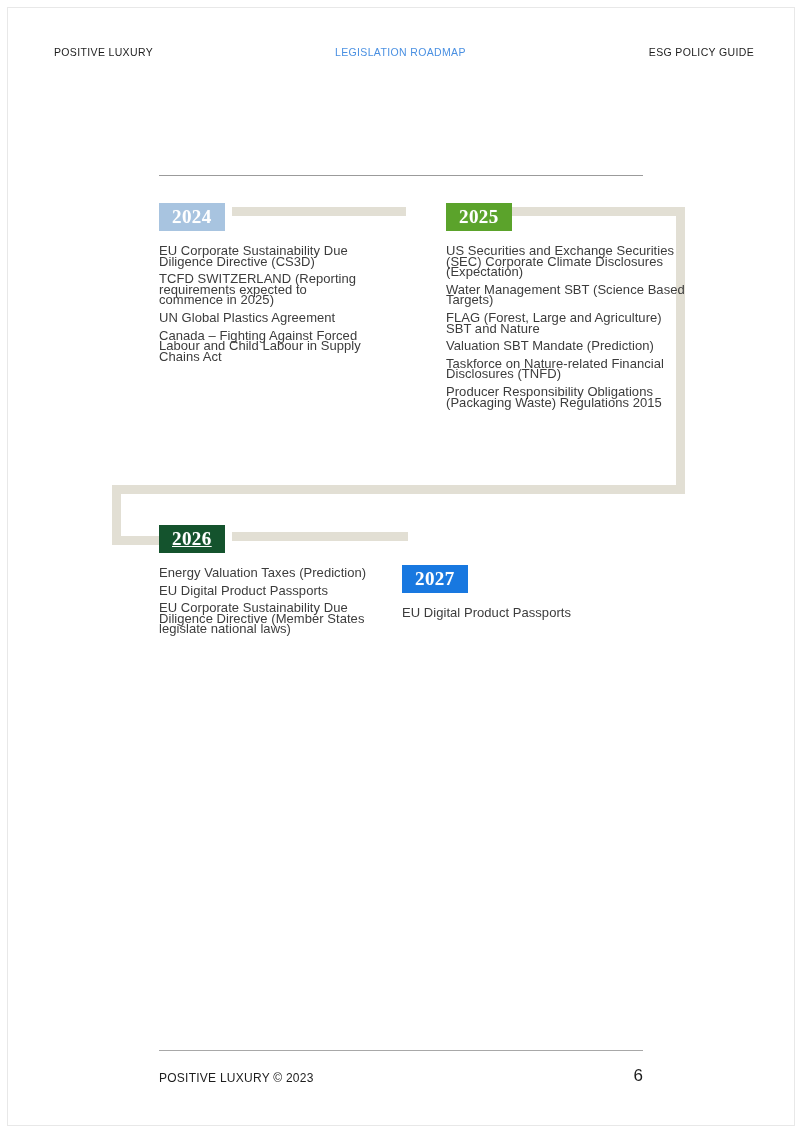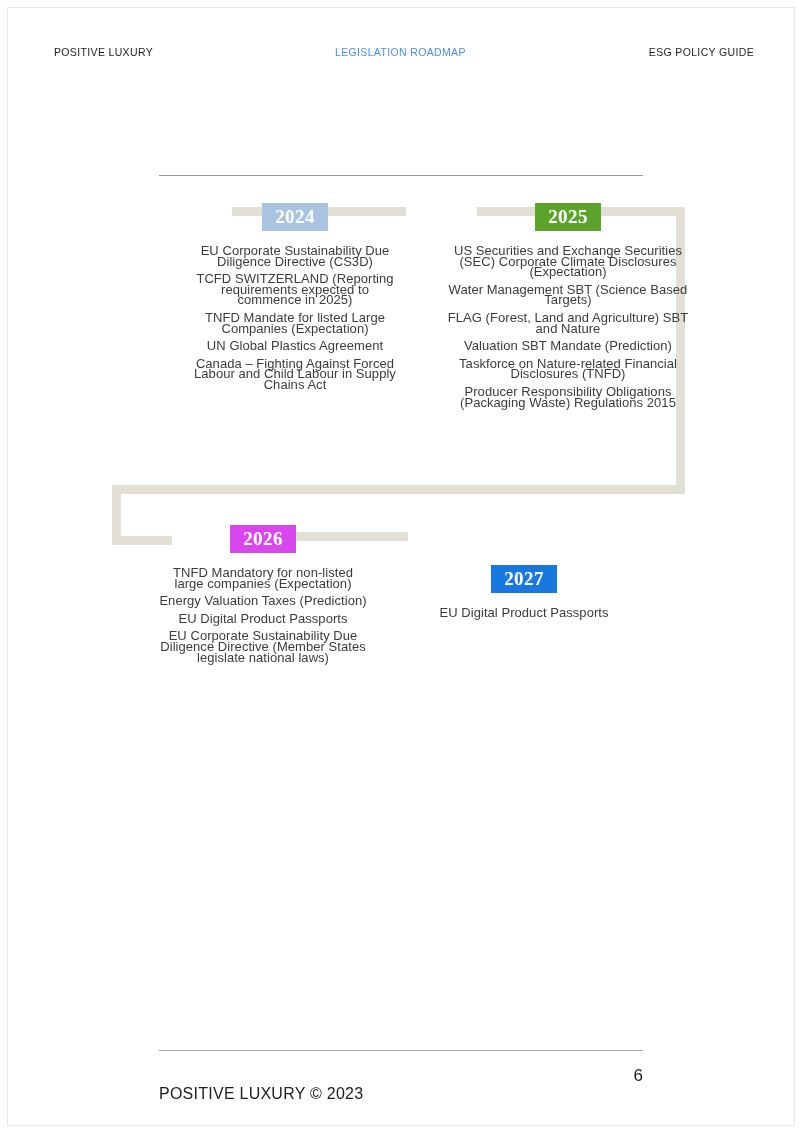--- a/index.html
+++ b/index.html
@@ -13,21 +13,20 @@
     font-family: "Liberation Sans", sans-serif;
     -webkit-font-smoothing: antialiased;
   }
   #page {
     position: relative;
     width: 802px;
     height: 1133px;
     background: #ffffff;
     box-sizing: border-box;
     overflow: hidden;
-    text-align: center;
   }
   .page-border {
     position: absolute;
     left: 7px;
     top: 7px;
     width: 788px;
     height: 1119px;
     border: 1px solid #e8e8e8;
     box-sizing: border-box;
     pointer-events: none;
@@ -109,21 +108,21 @@
   }
   .year-items p {
     margin: 0 0 7px 0;
     font-size: 13px;
     line-height: 10.6px;
     color: #3c3c3c;
     letter-spacing: 0.05px;
   }
   .year-items p:last-child { margin-bottom: 0; }
 
-  #block-2024 { left: 159px; top: 203px; width: 208px; margin-left: 32px; }
+  #block-2024 { left: 159px; top: 203px; width: 208px; }
   #block-2025 { left: 402px; top: 203px; width: 244px; margin-left: 44px; }
   #block-2026 { left: 159px; top: 525px; width: 208px; }
   #block-2027 { left: 402px; top: 525px; width: 244px; }
 
   
   .footer-rule {
     position: absolute;
     left: 159px;
     top: 1050px;
     width: 484px;
@@ -133,22 +132,22 @@
   #footer {
     position: absolute;
     left: 159px;
     top: 1069px;
     width: 484px;
     height: 20px;
   }
   #footer .f-left {
     position: absolute;
     left: 0;
-    top: 16px;
-    font-size: 16px;
+    top: 2px;
+    font-size: 12px;
     letter-spacing: 0.25px;
     color: #1d1d1d;
     white-space: nowrap;
   }
   #footer .f-page {
     position: absolute;
     right: 0;
     top: -3px;
     font-size: 17px;
     color: #1d1d1d;
@@ -175,42 +174,40 @@
   <div class="conn" id="conn-d" style="background-color: rgb(226, 223, 212);"></div>
   <div class="conn" id="conn-e" style="background-color: rgb(226, 223, 212);"></div>
   <div class="conn" id="conn-f" style="background-color: rgb(226, 223, 212);"></div>
   <div class="conn" id="conn-g" style="background-color: rgb(226, 223, 212);"></div>
 
   <div class="year-block" id="block-2024">
     <div class="year-badge" style="background-color: rgb(168, 196, 224);">2024</div>
     <div class="year-items">
       <p>EU Corporate Sustainability Due Diligence Directive (CS3D)</p>
       <p>TCFD SWITZERLAND (Reporting requirements expected to commence in 2025)</p>
-      <p>TNFD Mandate for listed Large Companies (Expectation)</p>
       <p>UN Global Plastics Agreement</p>
       <p>Canada – Fighting Against Forced Labour and Child Labour in Supply Chains Act</p>
     </div>
   </div>
 
   <div class="year-block" id="block-2025">
     <div class="year-badge" style="background-color: rgb(91, 163, 43);">2025</div>
     <div class="year-items">
       <p>US Securities and Exchange Securities (SEC) Corporate Climate Disclosures (Expectation)</p>
       <p>Water Management SBT (Science Based Targets)</p>
-      <p>FLAG (Forest, Land and Agriculture) SBT and Nature</p>
+      <p>FLAG (Forest, Large and Agriculture) SBT and Nature</p>
       <p>Valuation SBT Mandate (Prediction)</p>
       <p>Taskforce on Nature-related Financial Disclosures (TNFD)</p>
       <p>Producer Responsibility Obligations (Packaging Waste) Regulations 2015</p>
     </div>
   </div>
 
   <div class="year-block" id="block-2026">
-    <div class="year-badge" style="background-color: #d946ef;">2026</div>
-    <div class="year-items">
-      <p>TNFD Mandatory for non-listed large companies (Expectation)</p>
+    <div class="year-badge" style="background-color: #14532d; text-decoration: underline;">2026</div>
+    <div class="year-items">
       <p>Energy Valuation Taxes (Prediction)</p>
       <p>EU Digital Product Passports</p>
       <p>EU Corporate Sustainability Due Diligence Directive (Member States legislate national laws)</p>
     </div>
   </div>
 
   <div class="year-block" id="block-2027">
     <div class="year-badge" style="background-color: rgb(24, 120, 224); margin-top: 40px;">2027</div>
     <div class="year-items">
       <p>EU Digital Product Passports</p>

